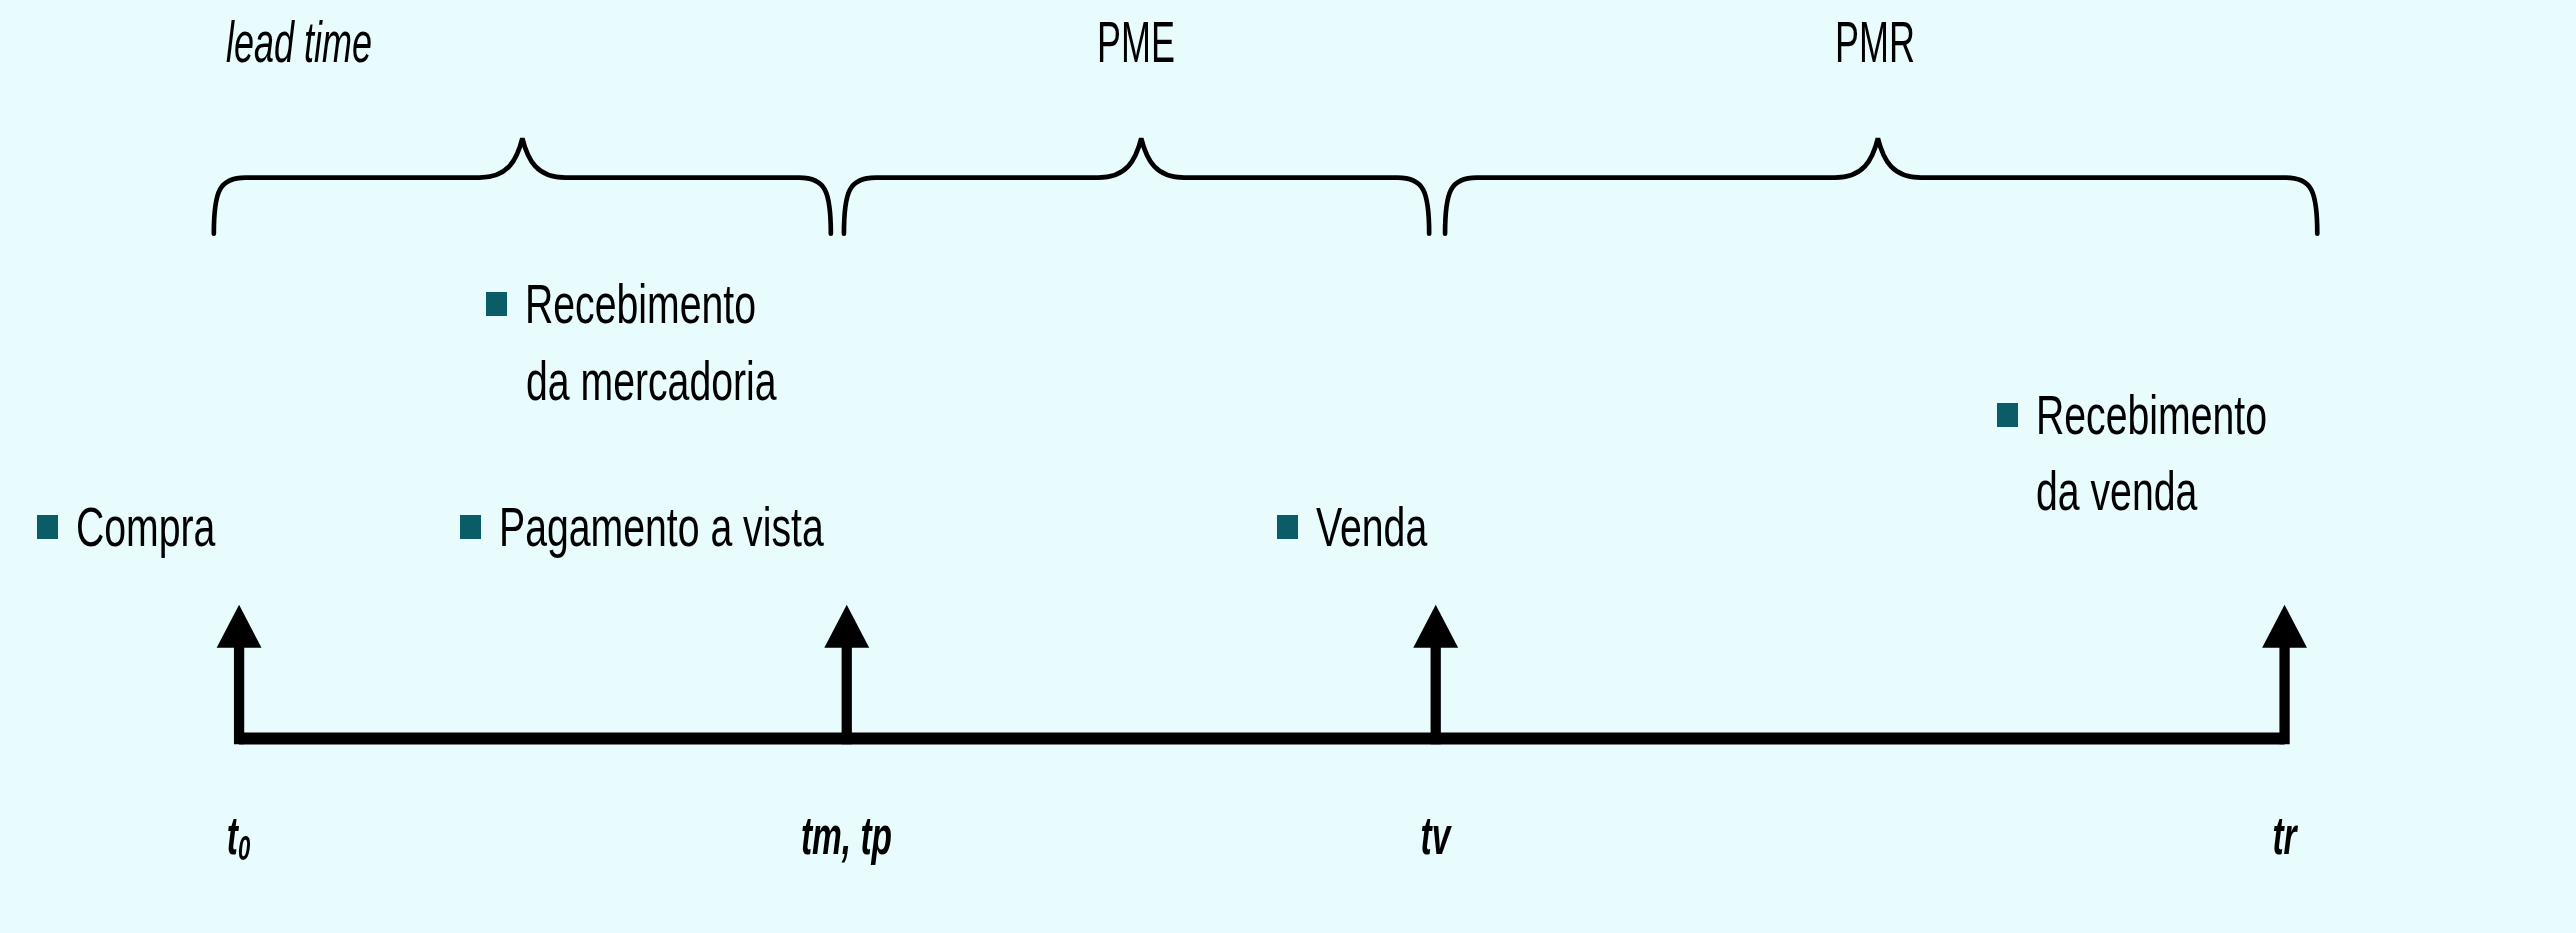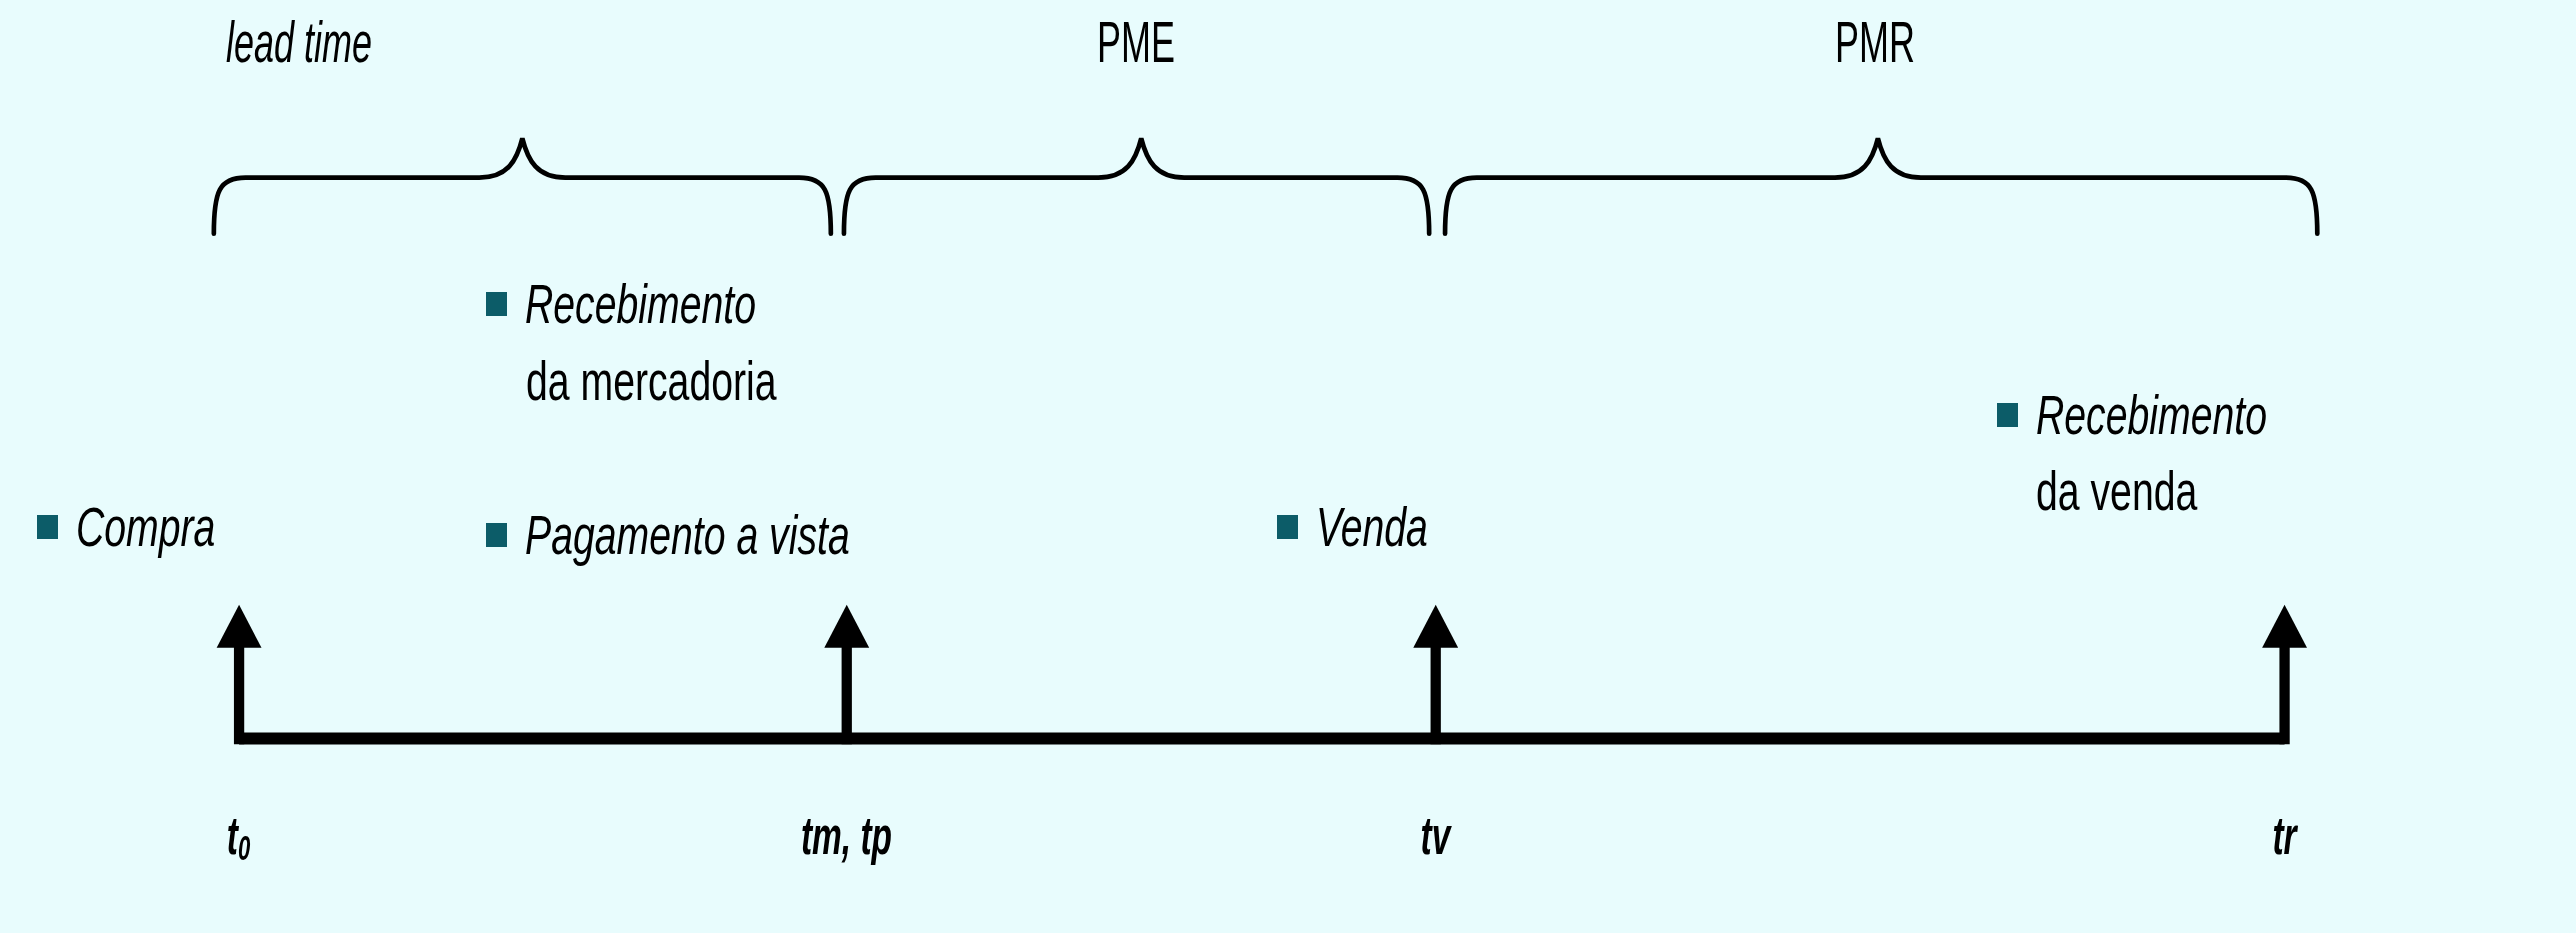--- a/index.html
+++ b/index.html
@@ -42,21 +42,20 @@
   }
   .period-label.italic {
     font-style: italic;
   }
   
   .event-row {
     position: absolute;
     display: flex;
     align-items: center;
     white-space: nowrap;
-    font-style: italic;
   }
   .bullet {
     width: 20.6px;
     height: 24px;
     background: #0c5c68;
     flex: 0 0 auto;
     margin-right: 18.7px;
   }
   .event-text {
     font-size: 56px;
@@ -125,21 +124,21 @@
   <div id="event-items">
       <div class="event-row" style="left: 37px; top: 494px; text-align: right;">
         <span class="bullet" style="background: rgb(12, 92, 104);"></span>
         <span class="event-text">Compra</span>
       </div>
       <div class="event-row" style="left: 486px; top: 271px;">
         <span class="bullet" style="background: rgb(12, 92, 104);"></span>
         <span class="event-text">Recebimento</span>
       </div>
       <div class="cont-text" style="left: 526px; top: 348px;">da mercadoria</div>
-      <div class="event-row" style="left: 486px; top: 494px; margin-top: 8px;">
+      <div class="event-row" style="left: 460px; top: 494px;">
         <span class="bullet" style="background: rgb(12, 92, 104);"></span>
         <span class="event-text">Pagamento a vista</span>
       </div>
       <div class="event-row" style="left: 1277px; top: 494px;">
         <span class="bullet" style="background: rgb(12, 92, 104);"></span>
         <span class="event-text">Venda</span>
       </div>
       <div class="event-row" style="left: 1997px; top: 382px;">
         <span class="bullet" style="background: rgb(12, 92, 104);"></span>
         <span class="event-text">Recebimento</span>

